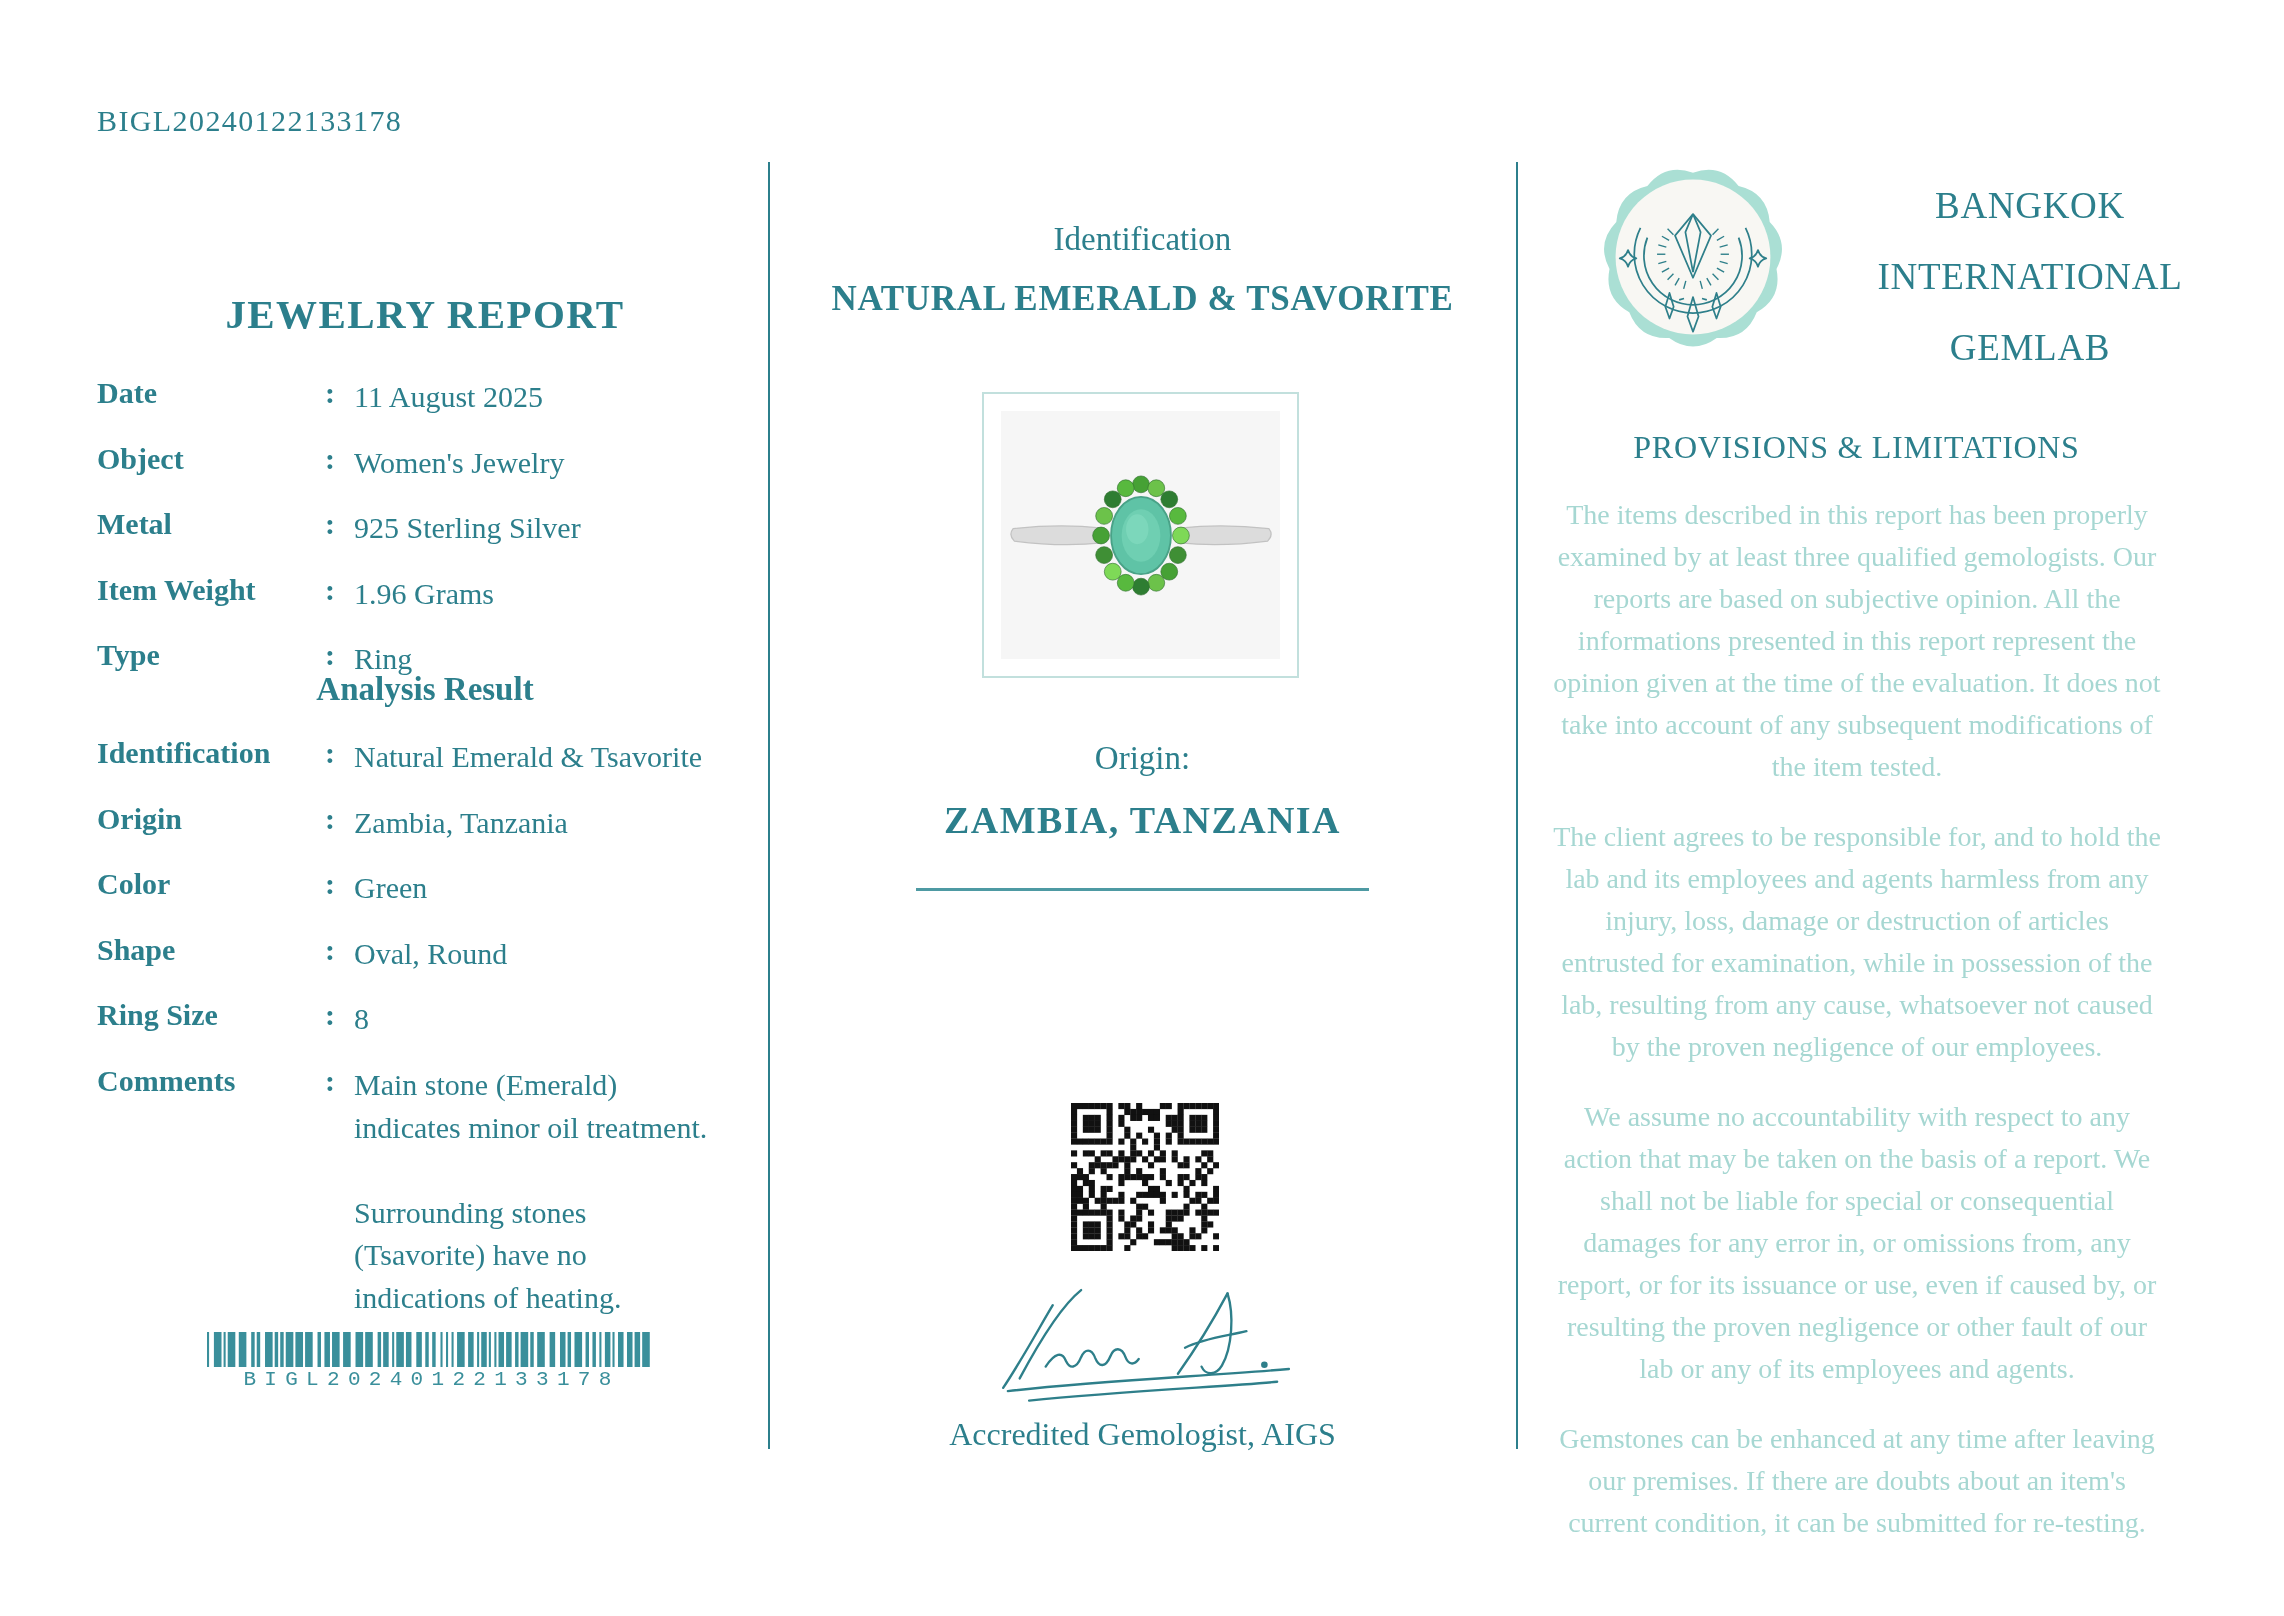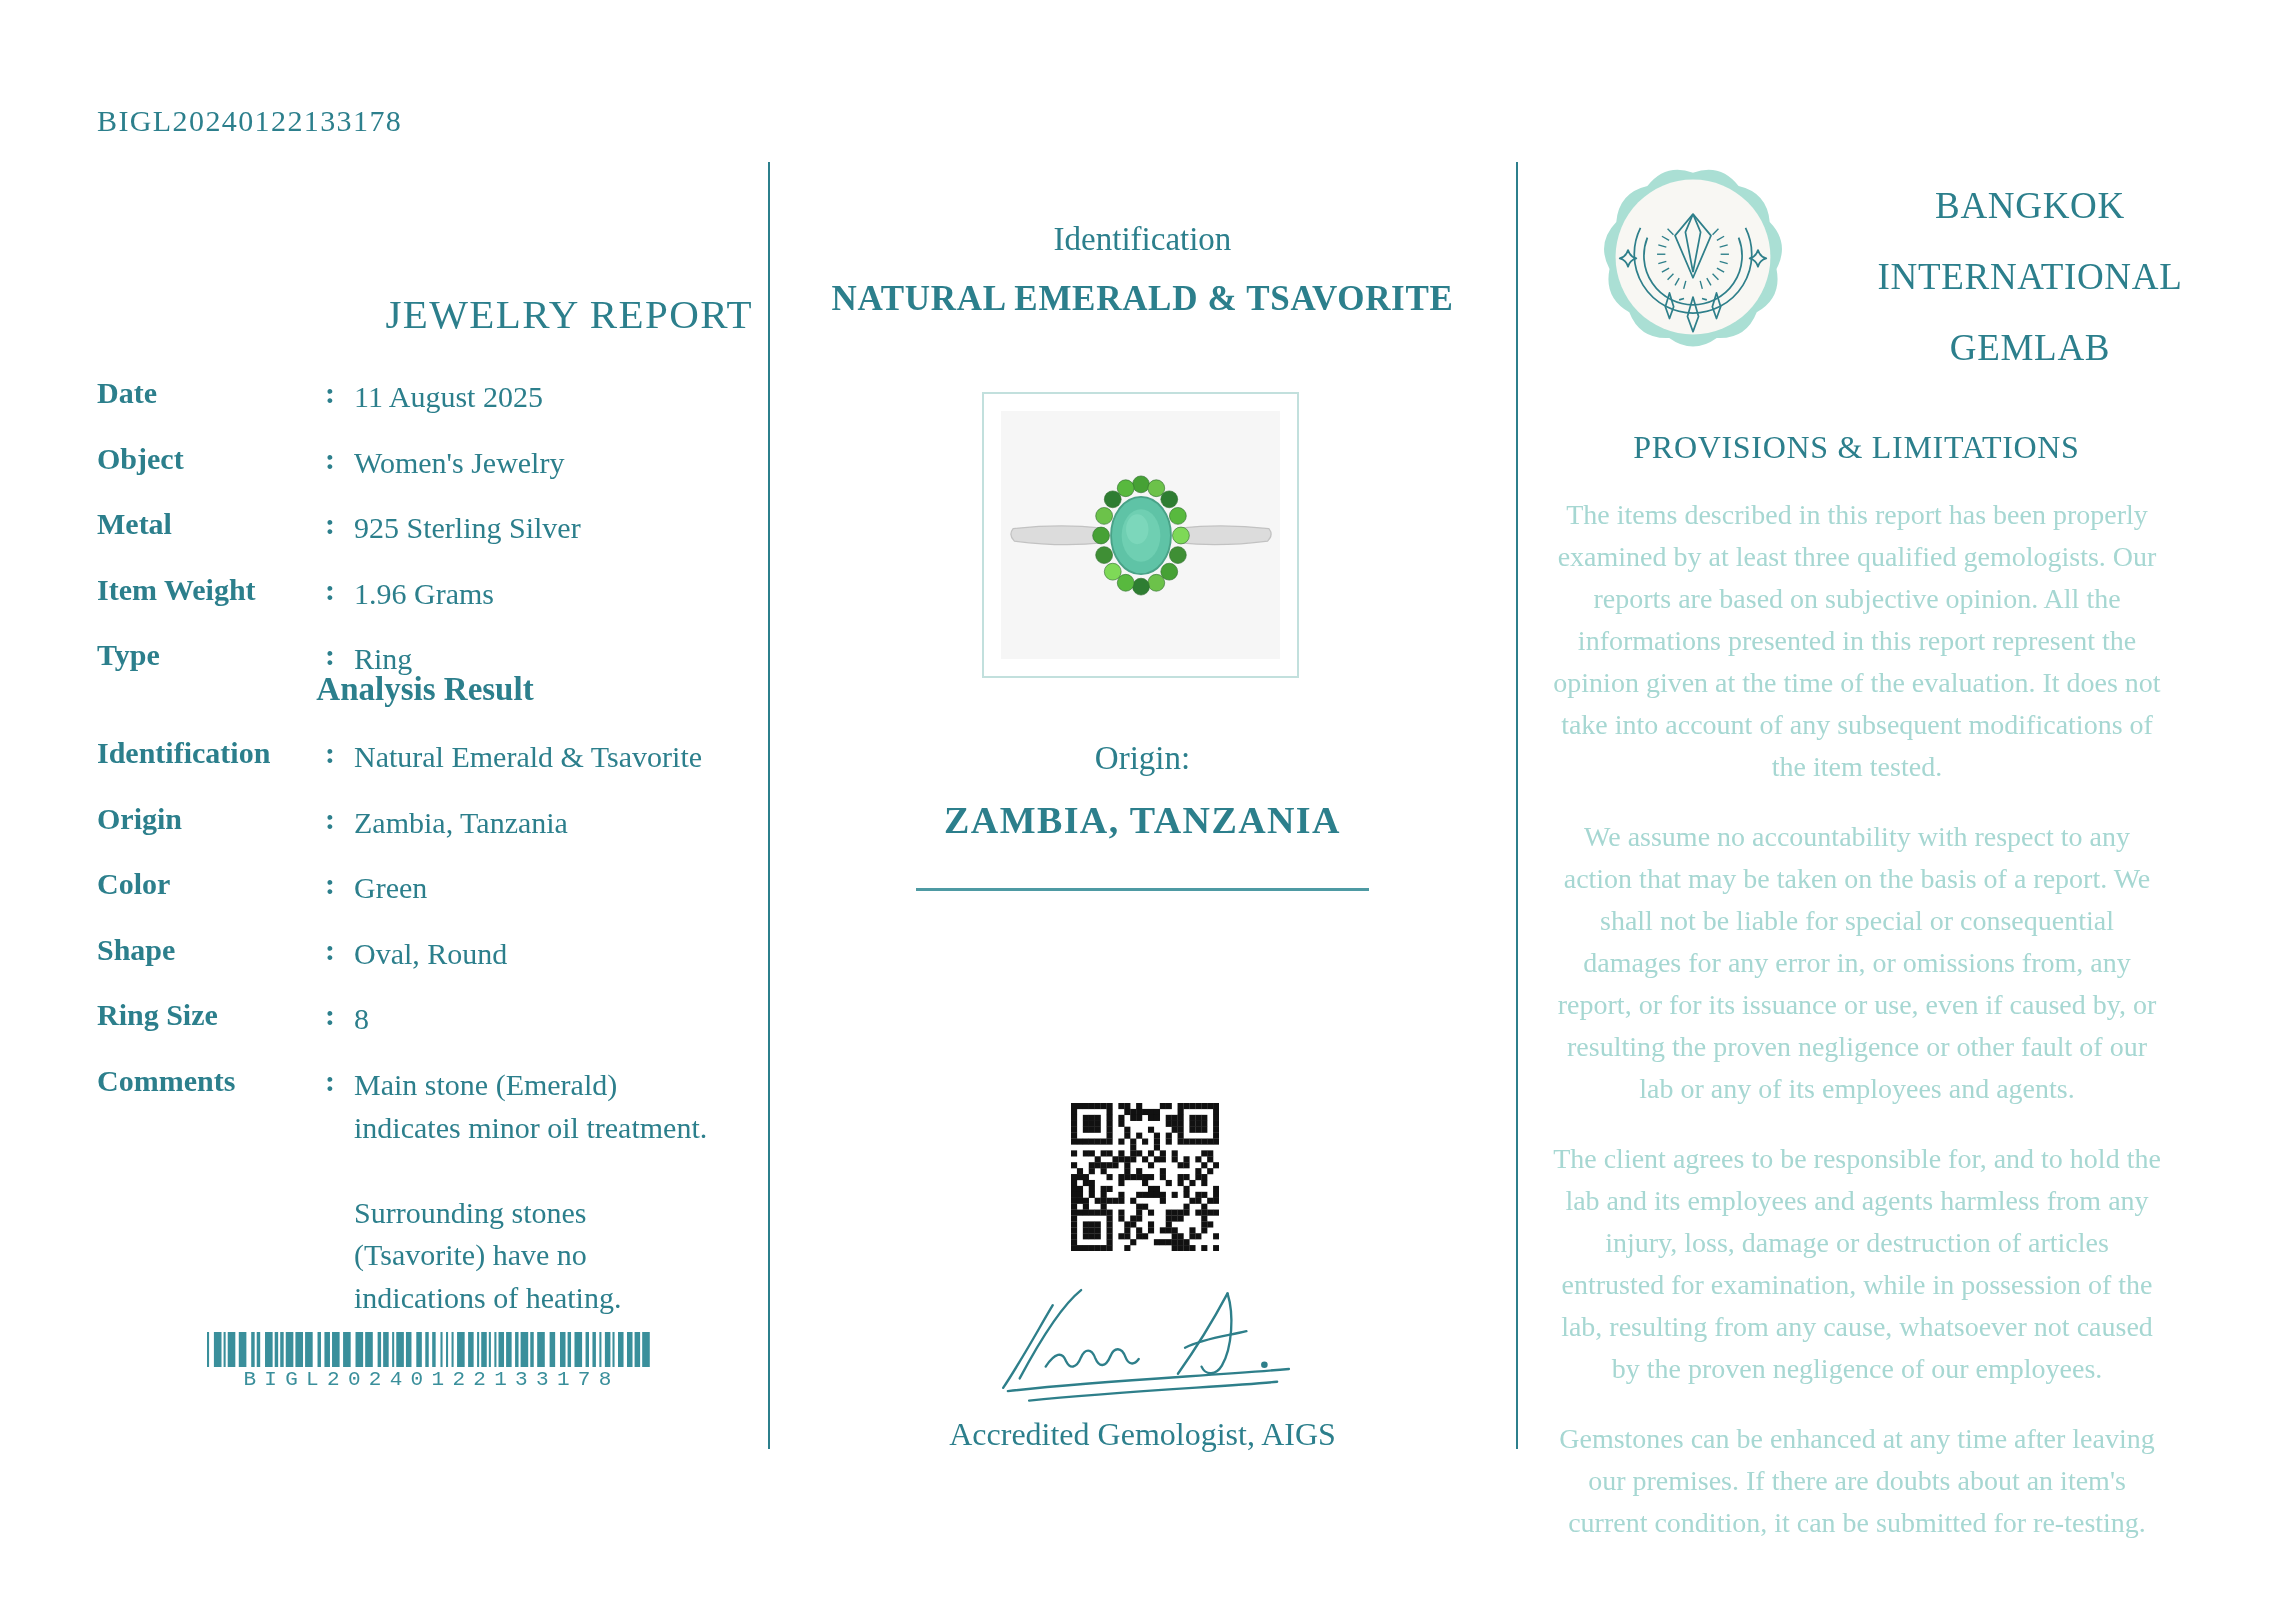--- a/index.html
+++ b/index.html
@@ -10,22 +10,22 @@
   *{margin:0;padding:0;box-sizing:border-box;}
   html,body{background:#ffffff;}
   body{font-family:"Liberation Serif","DejaVu Serif",serif;color:var(--teal);}
   .page{position:relative;width:2284px;height:1617px;background:#ffffff;overflow:hidden;border-radius:31px;}
 
   
   .vdivider{position:absolute;top:162px;height:1287px;width:2.1px;background:var(--teal);}
 
   
   .cert-number{position:absolute;left:97px;top:104px;font-size:30px;letter-spacing:1.4px;color:var(--teal);}
-  .left-title{position:absolute;left:97px;top:290px;width:656px;text-align:right;
-              font-size:41px;font-weight:normal;letter-spacing:1.4px;color:var(--teal);}
+  .left-title{position:absolute;left:97px;top:290px;width:656px;text-align:center;
+              font-size:41px;font-weight:bold;letter-spacing:1.4px;color:var(--teal);}
   .kv-table{position:absolute;left:97px;width:666px;}
   #details-table{top:336px;margin-top:40px;}
   #analysis-table{top:736px;}
   .kv-row{display:flex;align-items:flex-start;margin-bottom:23px;font-size:30px;line-height:1.16;}
   .kv-label{width:228px;font-weight:bold;}
   .kv-colon{width:29px;font-weight:bold;}
   .kv-value{flex:1;white-space:pre-line;line-height:1.42;font-family:Liberation Serif, serif;}
   .analysis-heading{position:absolute;left:97px;top:625px;width:656px;text-align:center;
                     font-size:33px;font-weight:bold;color:var(--teal);margin-top:46px;}
   .barcode-block{position:absolute;left:207px;top:1332px;width:449px;text-align:center;}
@@ -613,19 +613,19 @@
   </svg>
 
   <div class="lab-name">BANGKOK
 INTERNATIONAL
 GEMLAB</div>
 
   <div class="prov-heading">PROVISIONS &amp; LIMITATIONS</div>
 
   <div class="prov-paras">
     <p>The items described in this report has been properly examined by at least three qualified gemologists. Our reports are based on subjective opinion. All the informations presented in this report represent the opinion given at the time of the evaluation. It does not take into account of any subsequent modifications of the item tested.</p>
+    <p>The client agrees to be responsible for, and to hold the lab and its employees and agents harmless from any injury, loss, damage or destruction of articles entrusted for examination, while in possession of the lab, resulting from any cause, whatsoever not caused by the proven negligence of our employees.</p>
     <p>We assume no accountability with respect to any action that may be taken on the basis of a report. We shall not be liable for special or consequential damages for any error in, or omissions from, any report, or for its issuance or use, even if caused by, or resulting the proven negligence or other fault of our lab or any of its employees and agents.</p>
-    <p>The client agrees to be responsible for, and to hold the lab and its employees and agents harmless from any injury, loss, damage or destruction of articles entrusted for examination, while in possession of the lab, resulting from any cause, whatsoever not caused by the proven negligence of our employees.</p>
     <p>Gemstones can be enhanced at any time after leaving our premises. If there are doubts about an item's current condition, it can be submitted for re-testing.</p>
   </div>
 
 </div>
 
 
 </body></html>

